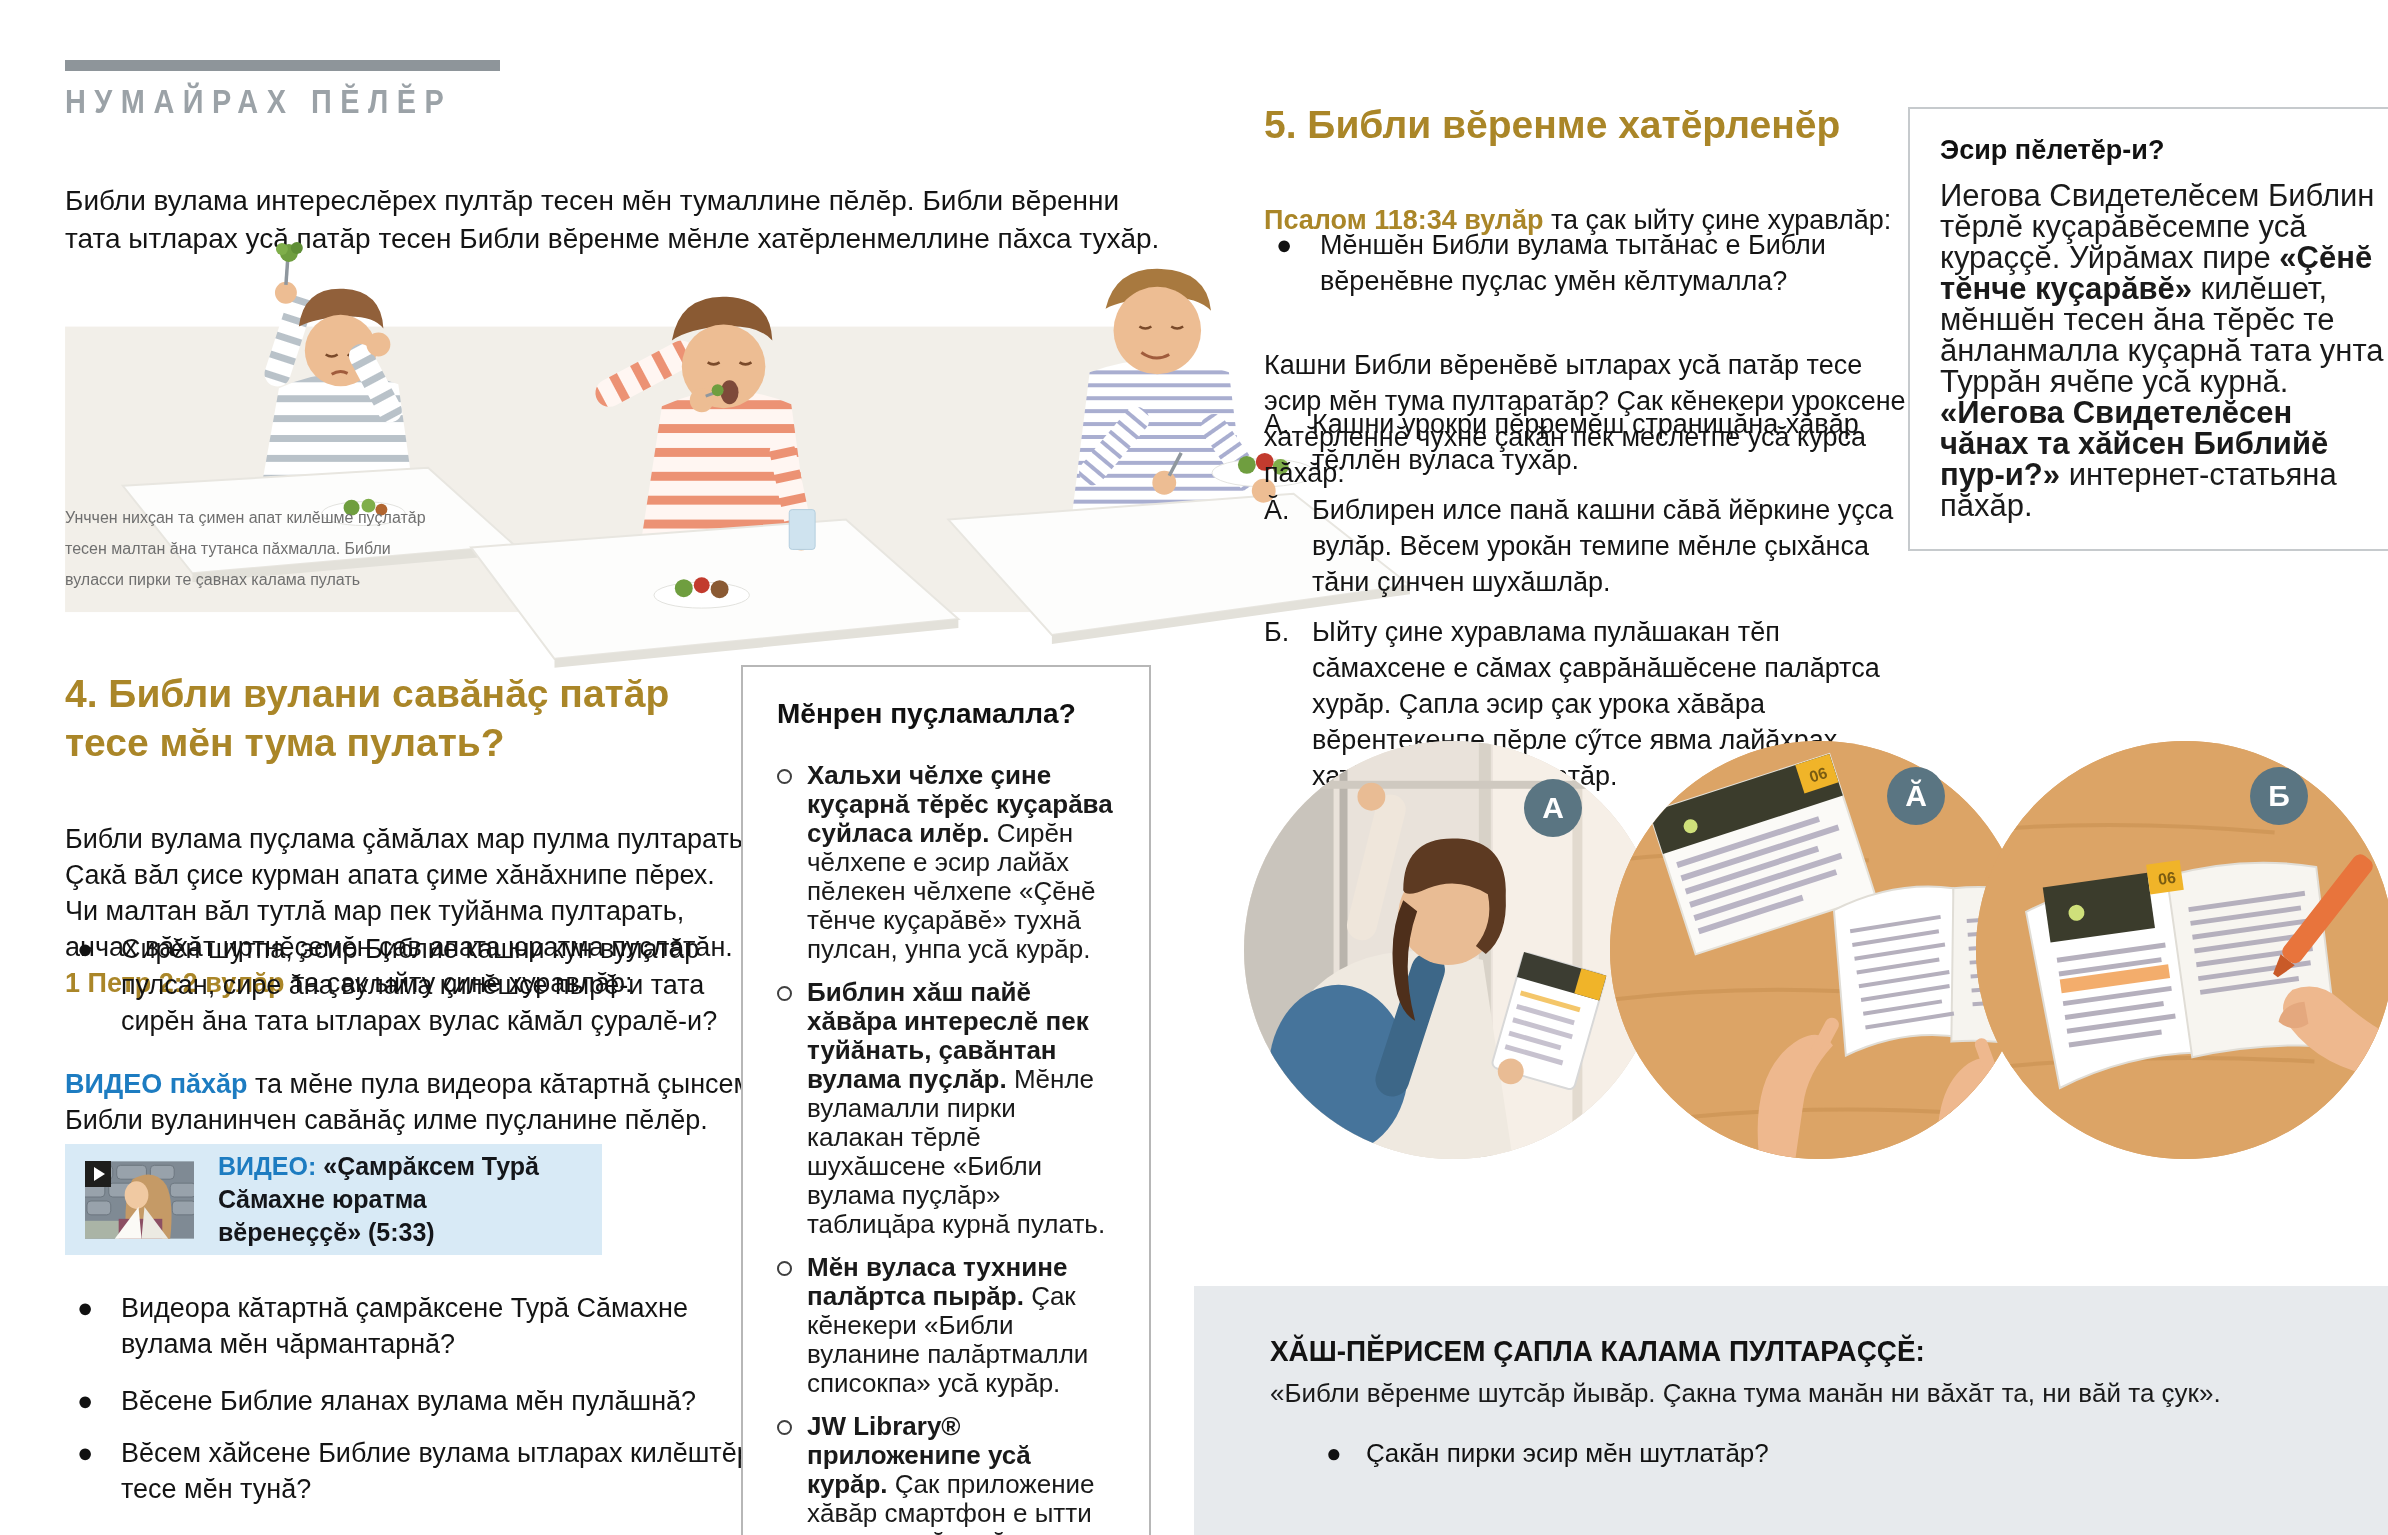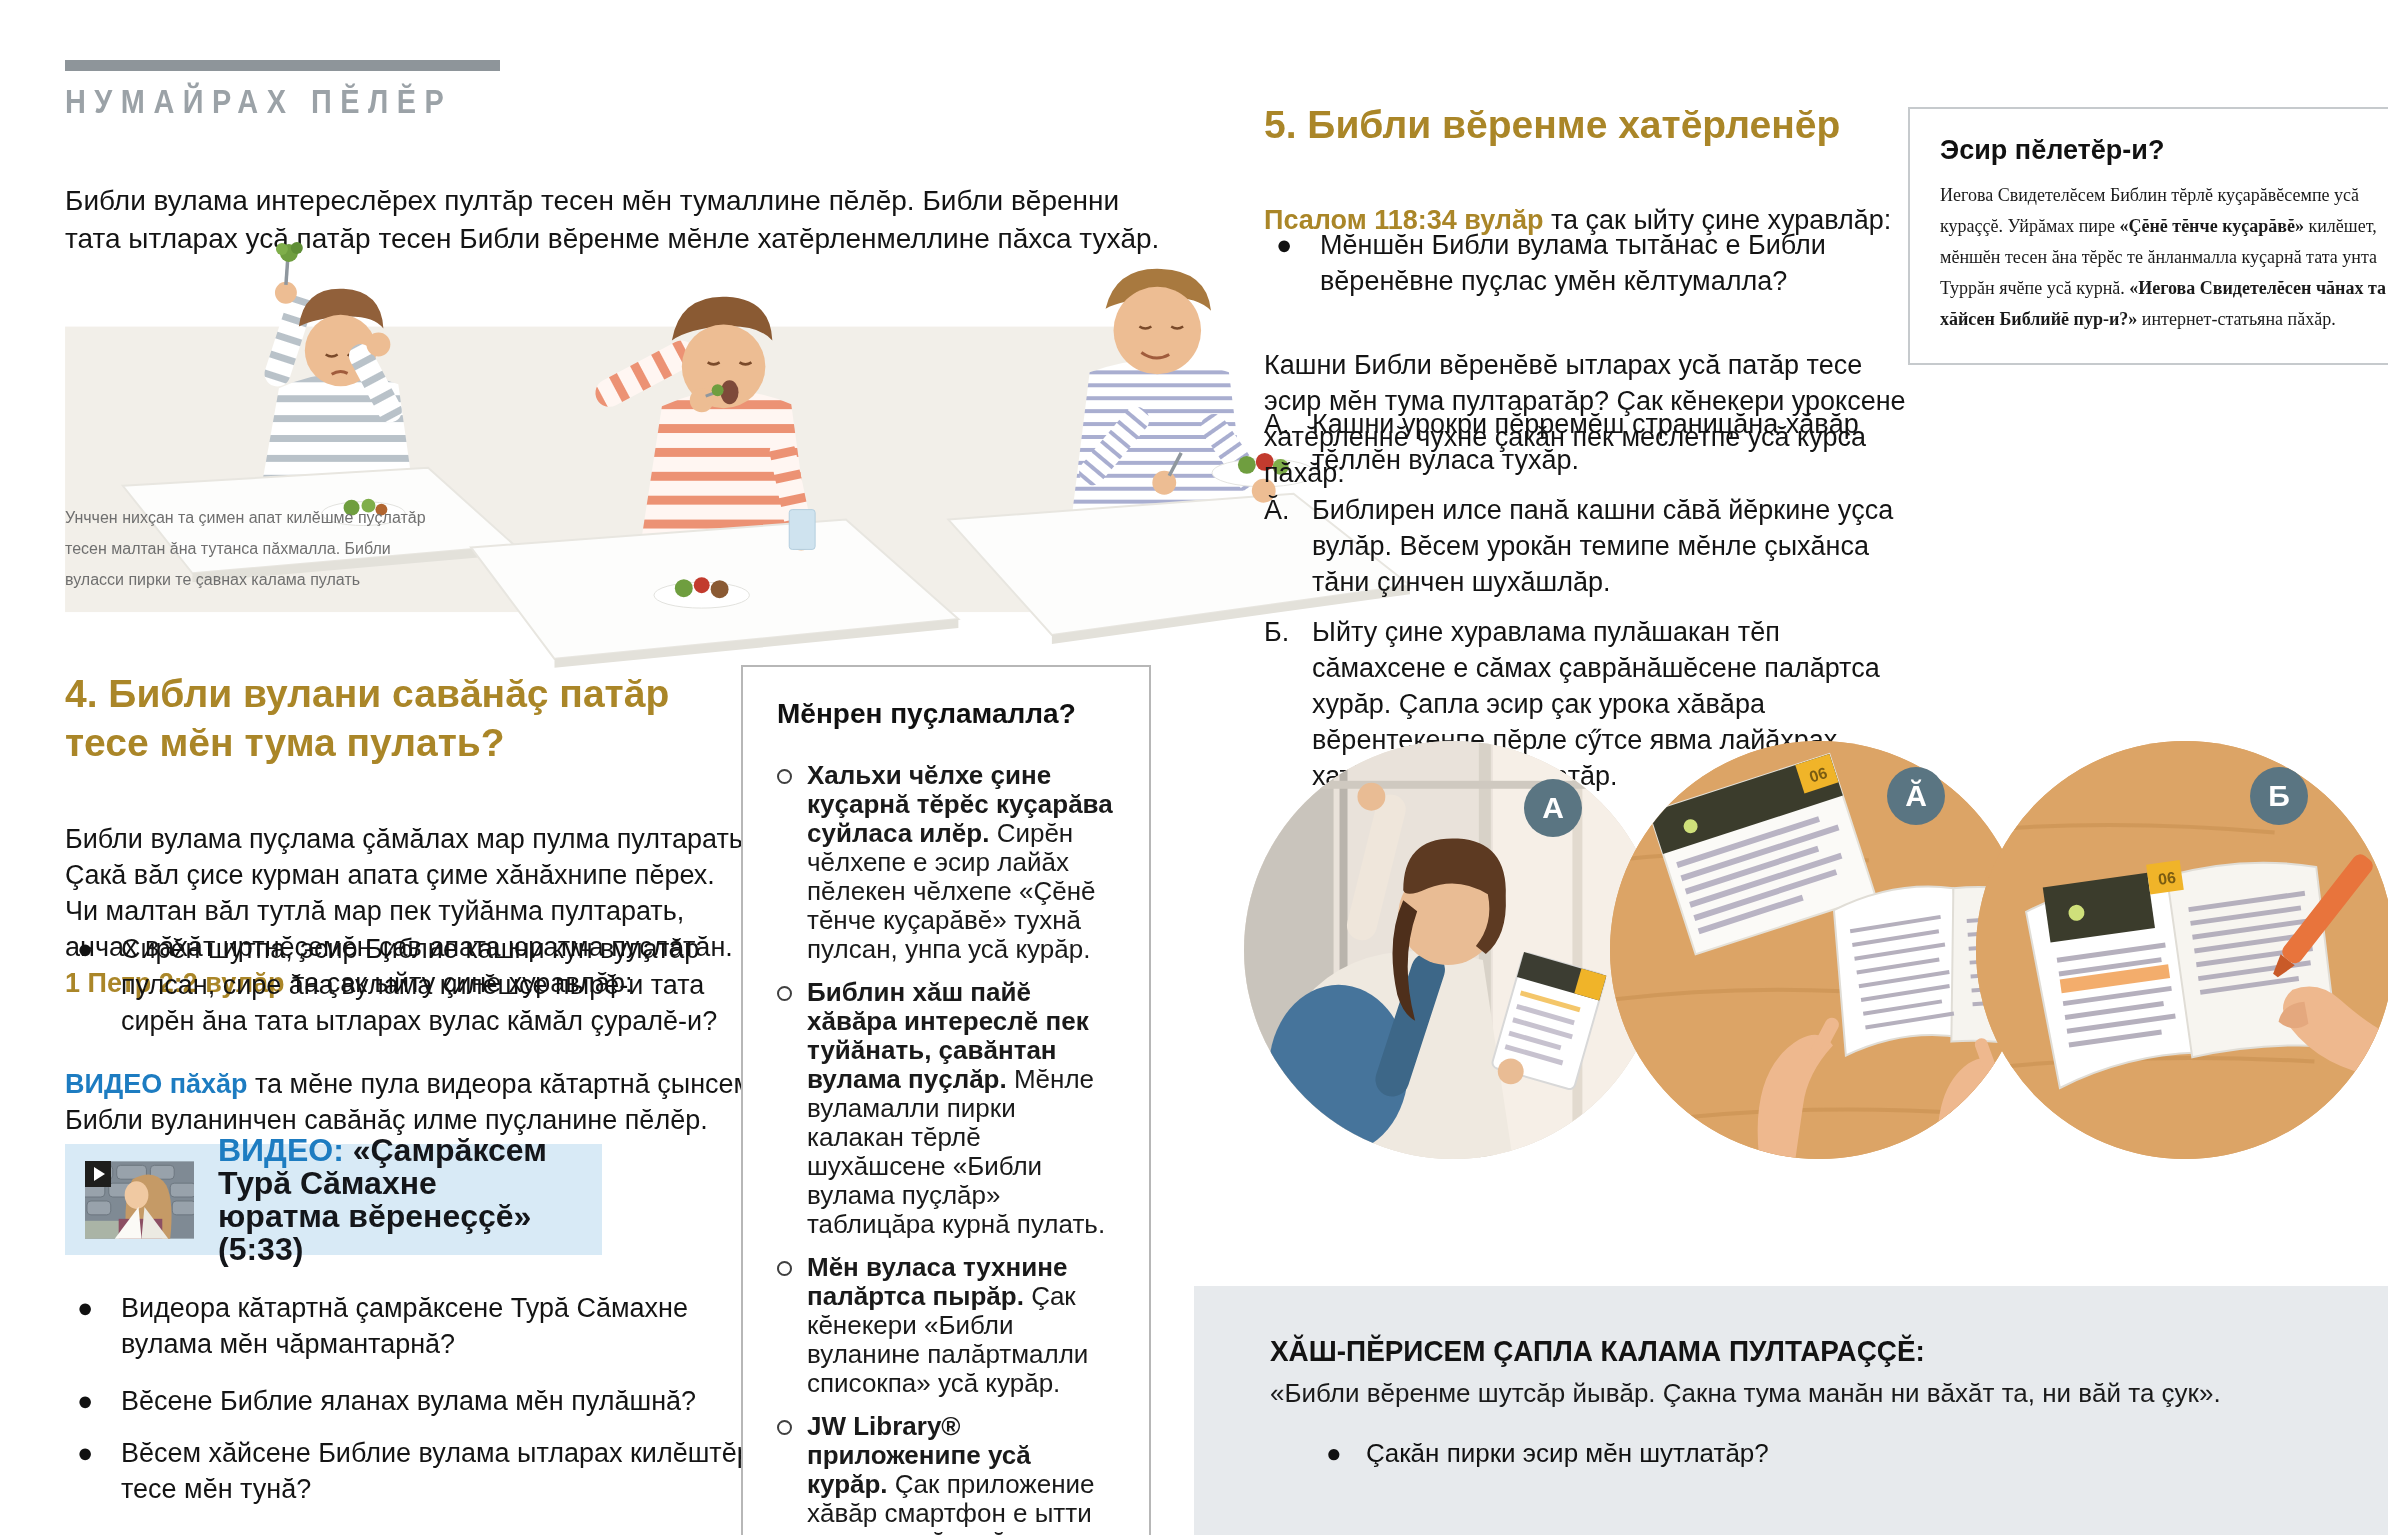--- a/index.html
+++ b/index.html
@@ -37,21 +37,21 @@
   .bullet-row{display:flex;}
   .bullet-row .dot{width:44px;flex:0 0 44px;padding-left:12px;font-size:27px;line-height:36px;color:#111;}
   .bullet-row .btxt{flex:1;}
 
   
   .video-box{left:65px;top:1144px;width:537px;height:111px;background:#d8eaf6;display:flex;align-items:center;}
   .video-thumb{position:relative;width:109px;height:78px;margin-left:20px;flex:0 0 109px;overflow:hidden;}
   .video-thumb svg{display:block;}
   .play-btn{position:absolute;left:0;top:0;width:26px;height:26px;background:#1e1e1c;display:flex;align-items:center;justify-content:center;}
   .play-btn span{display:block;width:0;height:0;border-left:11px solid #fff;border-top:7px solid transparent;border-bottom:7px solid transparent;margin-left:3px;}
-  .video-text{margin-left:24px;width:338px;font-size:32px;line-height:33px;font-weight:bold;color:#14161a;}
+  .video-text{margin-left:24px;width:338px;font-size:25px;line-height:33px;font-weight:bold;color:#14161a;}
 
   
   .start-box{left:741px;top:665px;width:410px;min-height:788px;background:#fff;border:2px solid #b7b7b7;
              box-sizing:border-box;padding:30px 34px 26px 34px;}
   .start-box h3{margin:0 0 30px 0;font-size:28px;line-height:34px;color:#111;}
   .sb-item{display:flex;margin-bottom:14px;}
   .sb-item .ring{flex:0 0 30px;width:30px;padding-top:8px;}
   .sb-item .ring i{display:block;width:11px;height:11px;border:2.5px solid #3f3f3f;border-radius:50%;}
   .sb-item p{margin:0;font-size:26px;line-height:29px;color:#1a1a1a;}
 
@@ -61,21 +61,21 @@
   .s5-p2{left:1264px;top:320px;width:647px;}
   .steps{left:1264px;top:406px;width:657px;}
   .step{display:flex;margin-bottom:14px;}
   .step .lbl{flex:0 0 48px;width:48px;font-size:27px;line-height:36px;color:#141414;}
   .step .stxt{flex:1;font-size:27px;line-height:36px;color:#141414;}
 
   
   .know-box{left:1908px;top:107px;width:510px;background:#fff;border:2px solid #c6cacd;box-sizing:border-box;
             padding:26px 30px 28px 30px;}
   .know-box h3{margin:0 0 14px 0;font-size:27px;color:#111;}
-  .know-box p{margin:0;font-size:18px;line-height:31px;color:#1a1a1a;font-family:Liberation Serif, serif;}
+  .know-box p{margin:0;font-size:31px;line-height:31px;color:#1a1a1a;}
 
   
   .figures{left:1244px;top:741px;width:1150px;height:433px;}
   .circle{position:absolute;top:0;width:418px;height:418px;border-radius:50%;overflow:hidden;background:#dca466;}
   .circle svg{display:block;}
   .c1{left:0;background:#e9e2da;}
   .c2{left:366px;}
   .c3{left:732px;}
   .badge{position:absolute;width:58px;height:58px;border-radius:50%;background:#5a7582;color:#fff;
          display:flex;align-items:center;justify-content:center;font-size:30px;font-weight:bold;}

